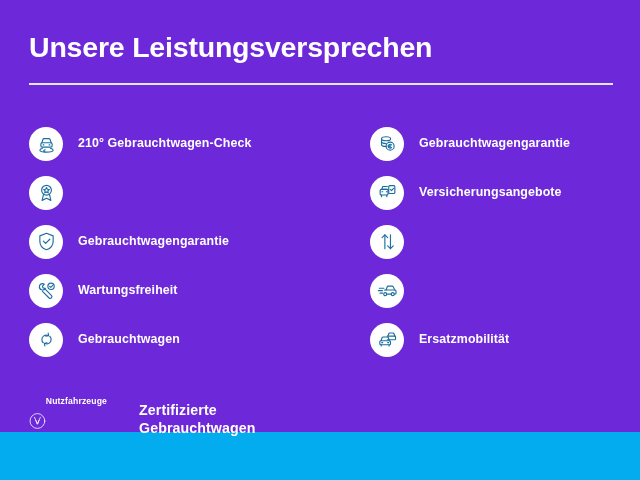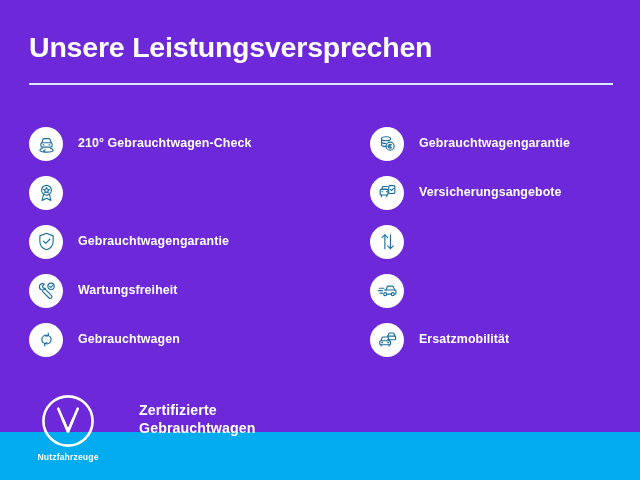--- a/index.html
+++ b/index.html
@@ -94,22 +94,21 @@
   #footer {
     position: absolute;
     left: 29px;
     top: 393px;
     display: flex;
     align-items: flex-start;
   }
   #brand-logo {
     width: 78px;
     display: flex;
-    flex-direction: column;
-    align-items: center;
+    flex-direction: row;
   }
   #vw-roundel {
     display: block;
   }
   #brand-subline {
     margin-top: 3px;
     color: #FFFFFF;
     font-size: 8.6px;
     font-weight: bold;
     letter-spacing: 0.15px;

